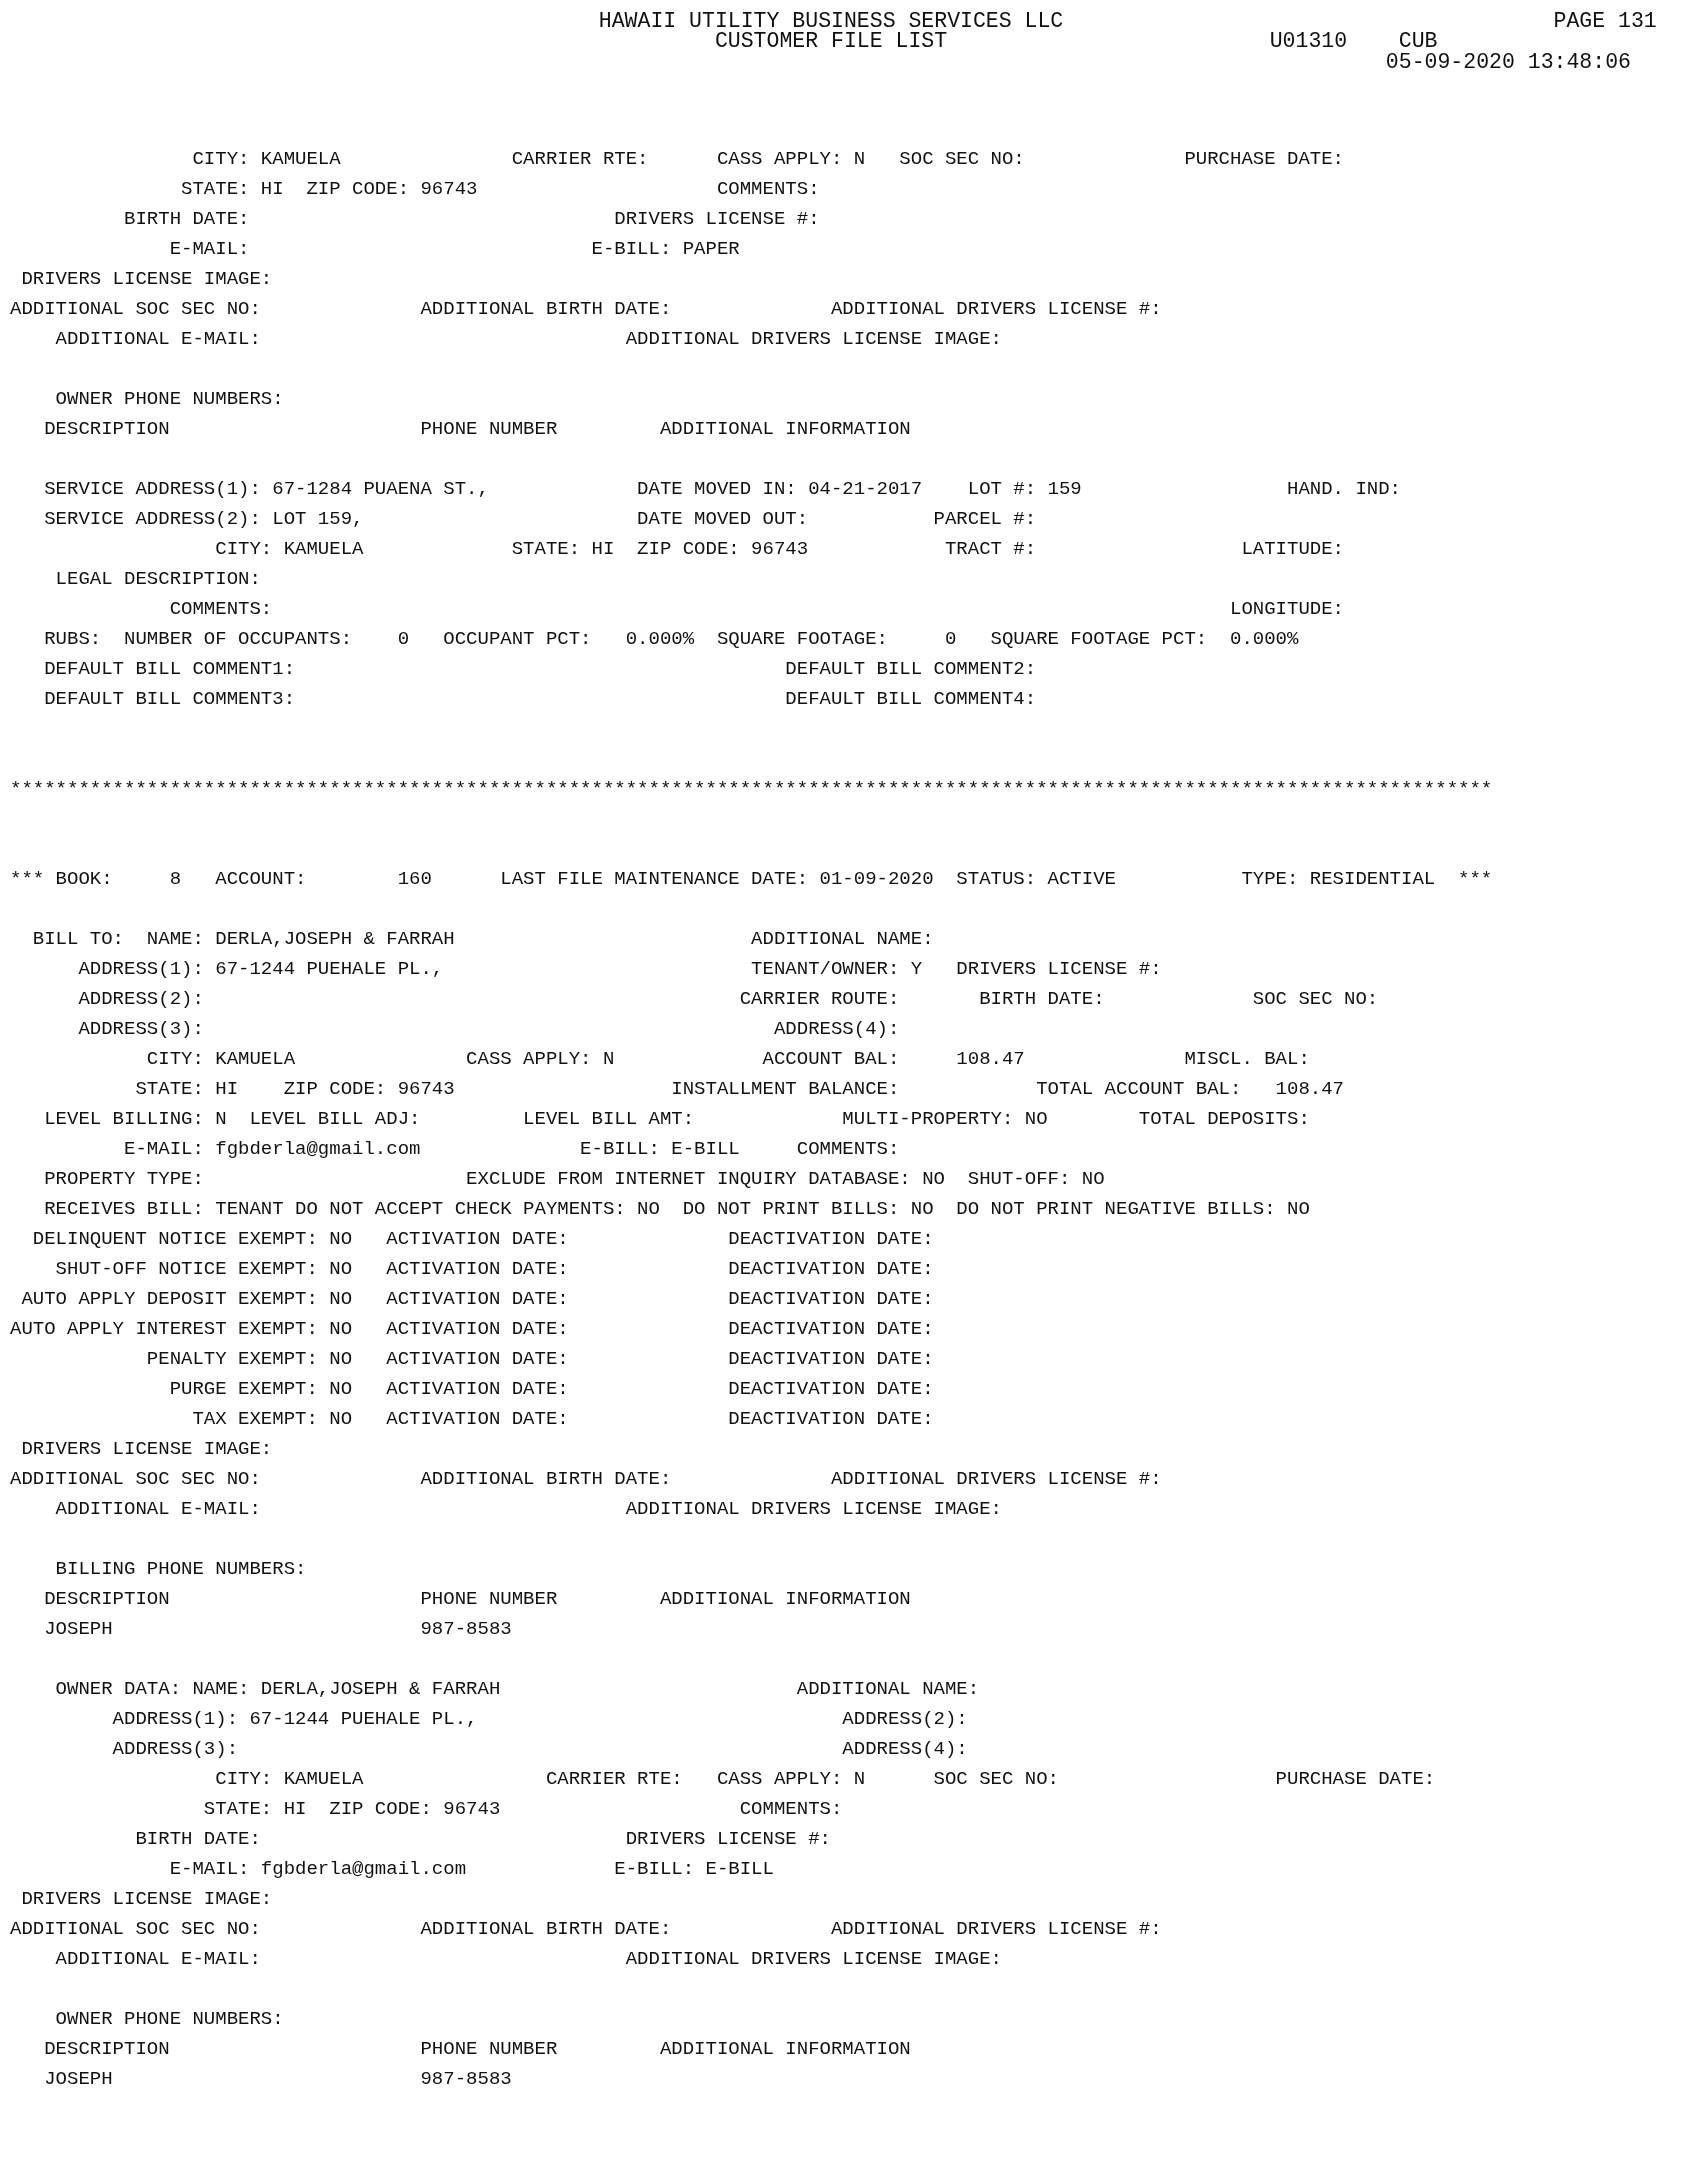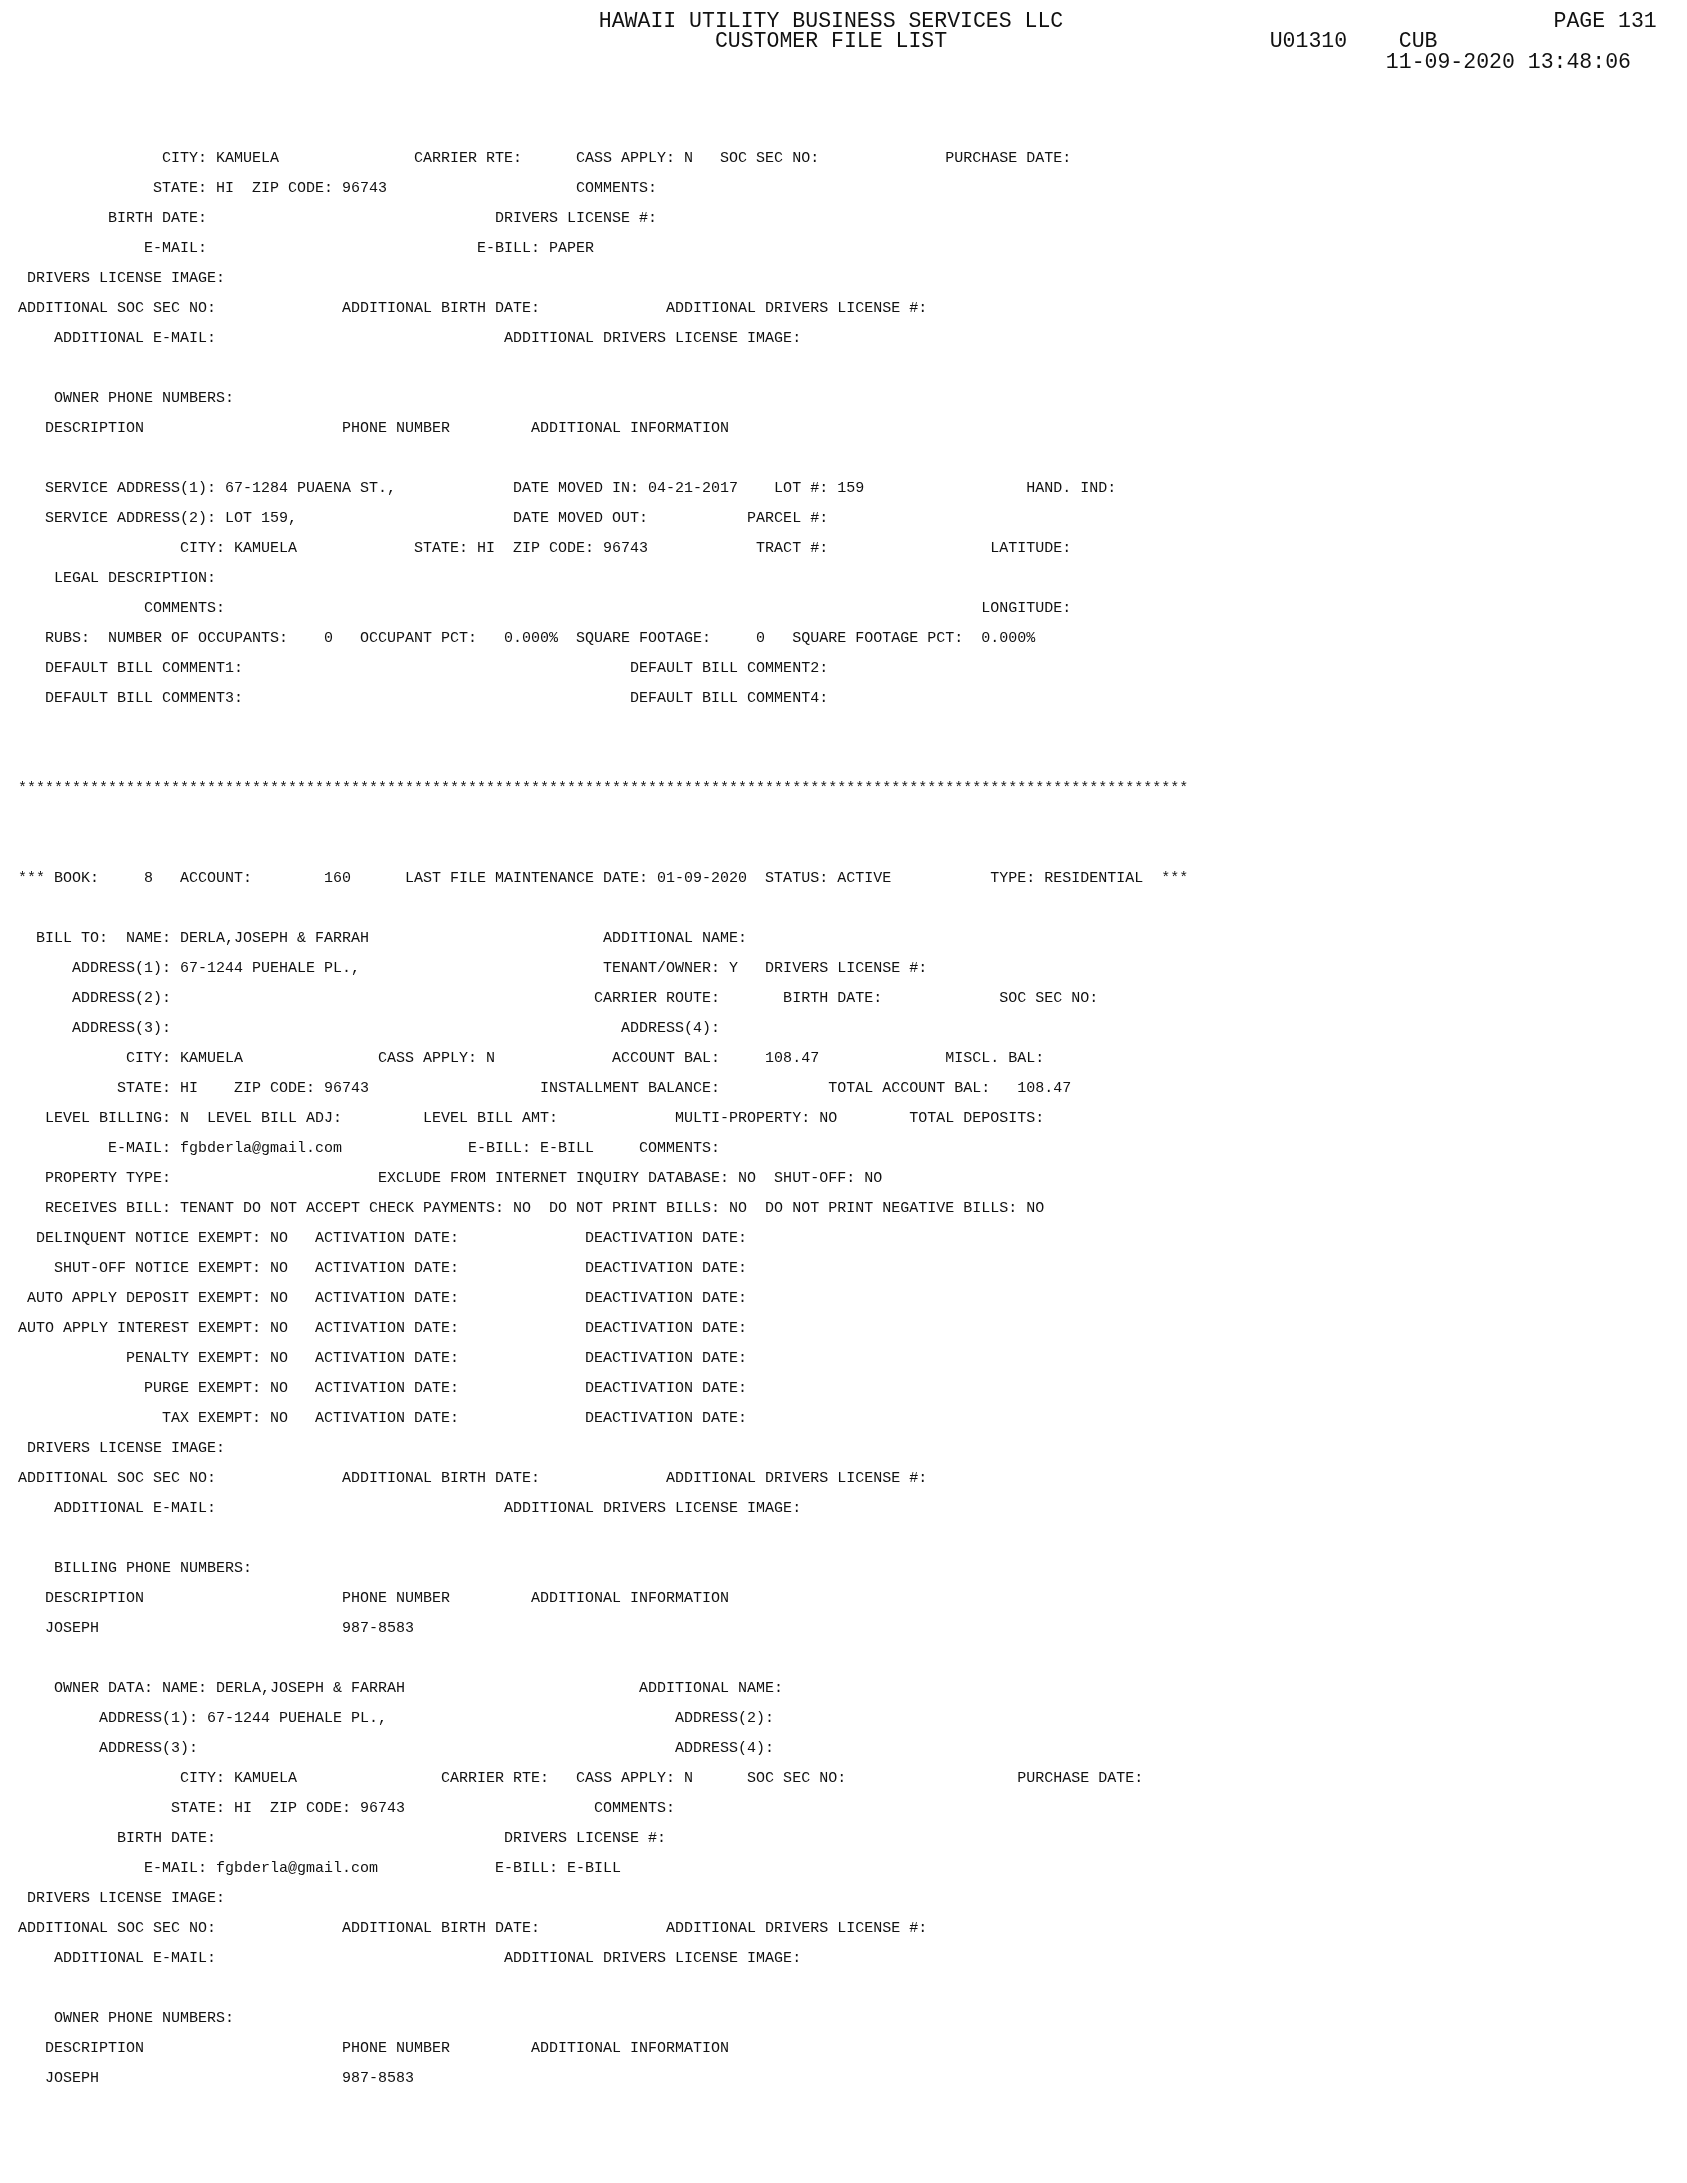--- a/index.html
+++ b/index.html
@@ -20,33 +20,33 @@
   }
   .pre-header {
     position: absolute;
     left: 5.3px;
     top: 10.6px;
     font-size: 21.5px;
     line-height: 20.5px;
   }
   .pre-body {
     position: absolute;
-    left: 18px;
+    left: 10px;
     top: 144px;
-    font-size: 15px;
+    font-size: 19px;
     line-height: 30px;
   }
 </style>
 </head>
 <body>
 
 <div class="page">
   <pre class="pre-header">                                              HAWAII UTILITY BUSINESS SERVICES LLC                                      PAGE 131
                                                        CUSTOMER FILE LIST                         U01310    CUB
-                                                                                                           11-09-2020 13:48:06</pre>
+                                                                                                           05-09-2020 13:48:06</pre>
   <pre class="pre-body">                CITY: KAMUELA               CARRIER RTE:      CASS APPLY: N   SOC SEC NO:              PURCHASE DATE:
                STATE: HI  ZIP CODE: 96743                     COMMENTS:
           BIRTH DATE:                                DRIVERS LICENSE #:
               E-MAIL:                              E-BILL: PAPER
  DRIVERS LICENSE IMAGE:
 ADDITIONAL SOC SEC NO:              ADDITIONAL BIRTH DATE:              ADDITIONAL DRIVERS LICENSE #:
     ADDITIONAL E-MAIL:                                ADDITIONAL DRIVERS LICENSE IMAGE:
 
     OWNER PHONE NUMBERS:
    DESCRIPTION                      PHONE NUMBER         ADDITIONAL INFORMATION

